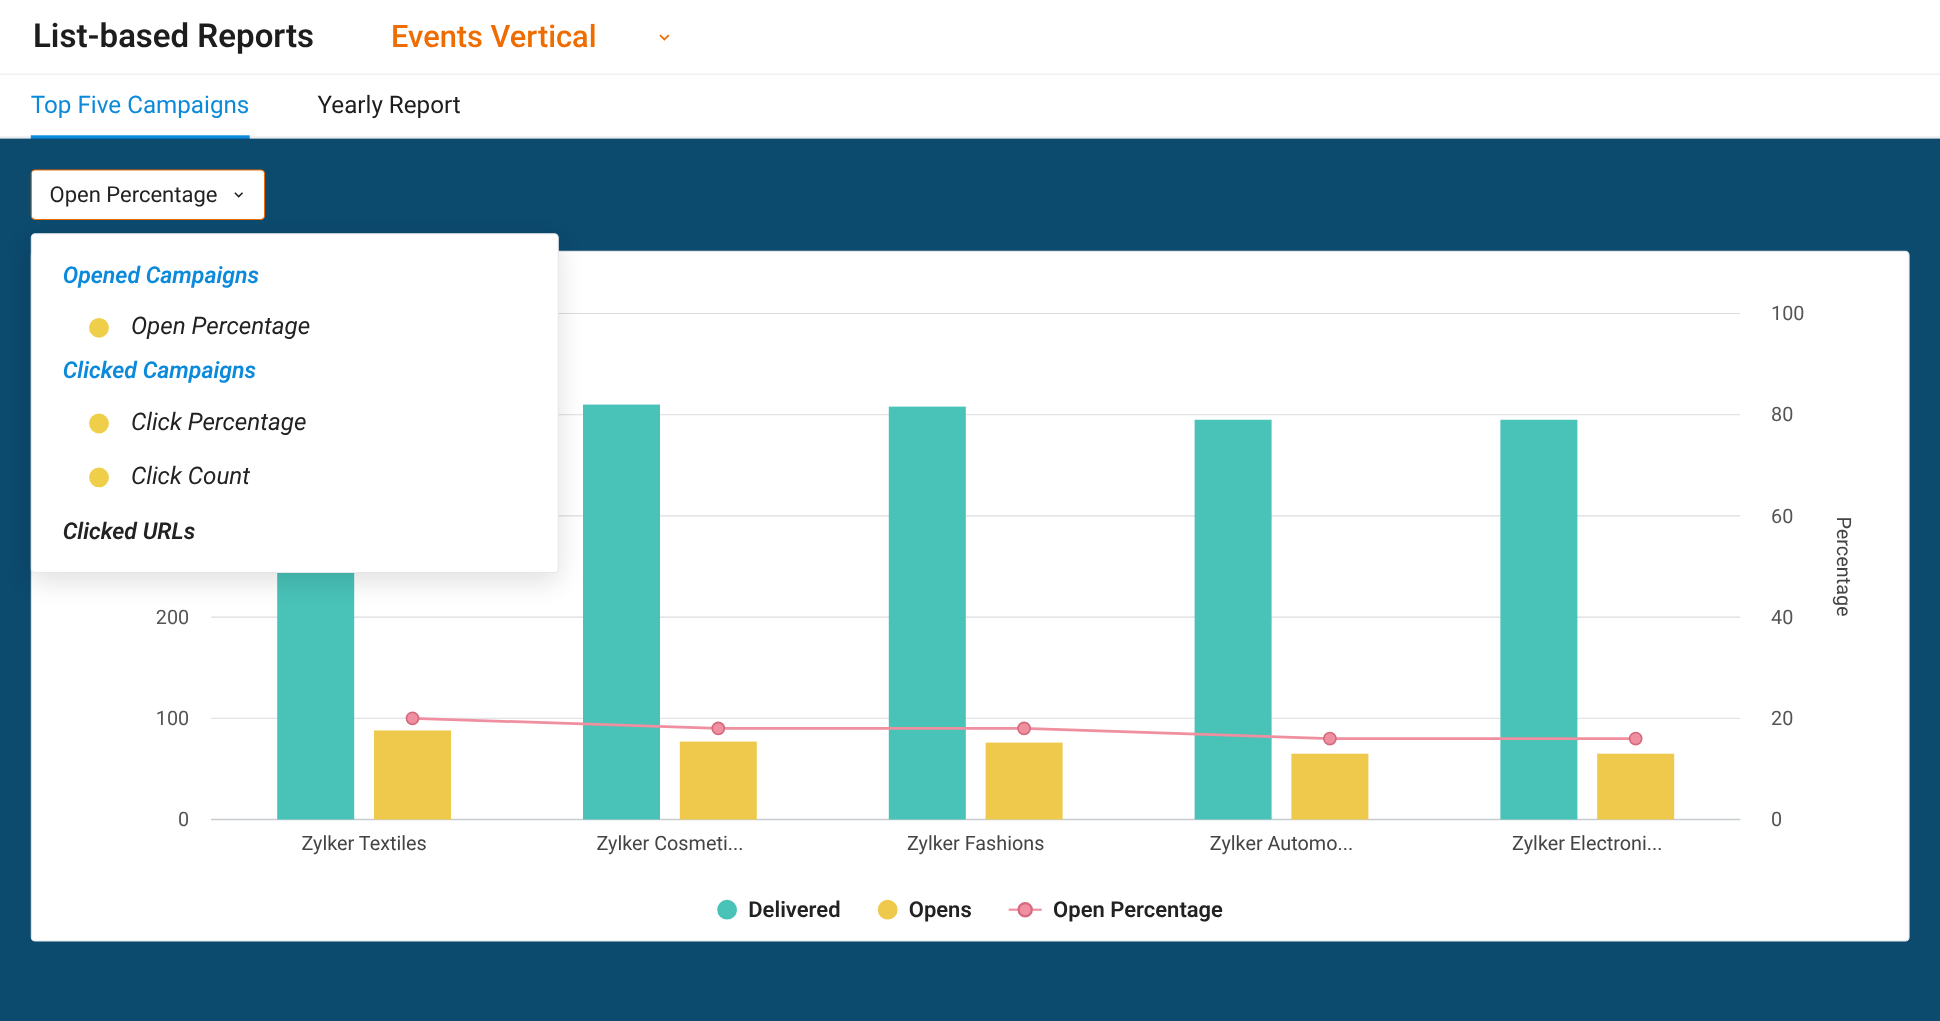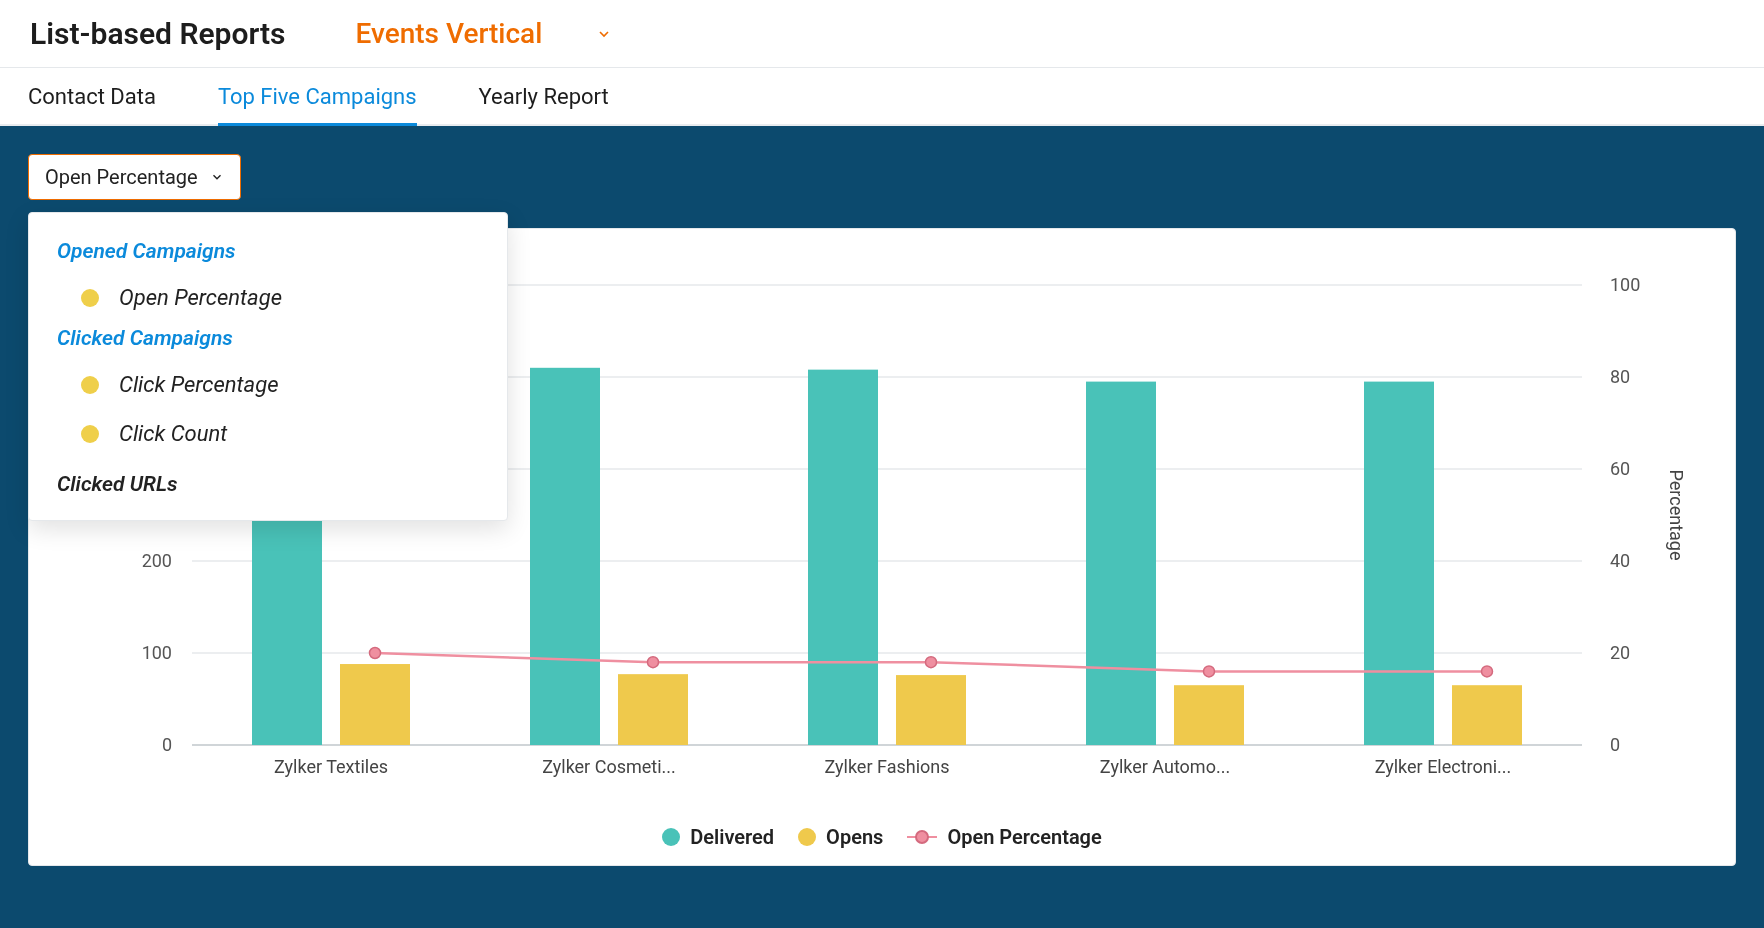--- a/index.html
+++ b/index.html
@@ -43,21 +43,21 @@
   .cat-text  { font-size:18px; fill:#444; }
   .grid-line { stroke:#d9dde1; stroke-width:1; }
   .axis-line { stroke:#c7ccd1; stroke-width:1.5; }
   .bar-a { fill:#49c2b8; }
   .bar-b { fill:#efc94c; }
   .line  { stroke:#ef8fa0; stroke-width:2.5; fill:none; }
   .pt    { fill:#ef8fa0; stroke:#d46a7e; stroke-width:1.5; }
   .y-title { font-size:18px; fill:#444; }
 
   
-  .legend { display:flex; justify-content:center; align-items:center; gap:24px; margin-top:10px; }
+  .legend { display:flex; justify-content:center; align-items:center; gap:34px; }
   .lg { display:flex; align-items:center; gap:10px; font-size:20px; font-weight:600; color:#222; }
   .lg .round { width:18px; height:18px; border-radius:50%; }
   .lg .line-ico { width:30px; height:12px; position:relative; }
   .lg .line-ico::before { content:""; position:absolute; left:0; right:0; top:5px; height:2px; background:#ef8fa0; }
   .lg .line-ico::after  { content:""; position:absolute; left:50%; top:50%; width:10px; height:10px; background:#ef8fa0; border:2px solid #d46a7e; border-radius:50%; transform:translate(-50%,-50%); }
 </style>
 </head>
 <body>
 
 <div class="topbar">
@@ -66,23 +66,20 @@
     <span>Events Vertical</span>
     <span class="chev">
       <svg viewBox="0 0 24 24">
           <polyline points="6 9 12 15 18 9"></polyline>
         </svg>
     </span>
   </div>
 </div>
 
 <div class="tabrow">
-  <div class="tab">
-      <span>Contact Data</span>
-    </div>
   <div class="tab active">
       <span>Top Five Campaigns</span>
     </div>
   <div class="tab">
       <span>Yearly Report</span>
     </div>
 </div>
 
 <div class="content">
 

